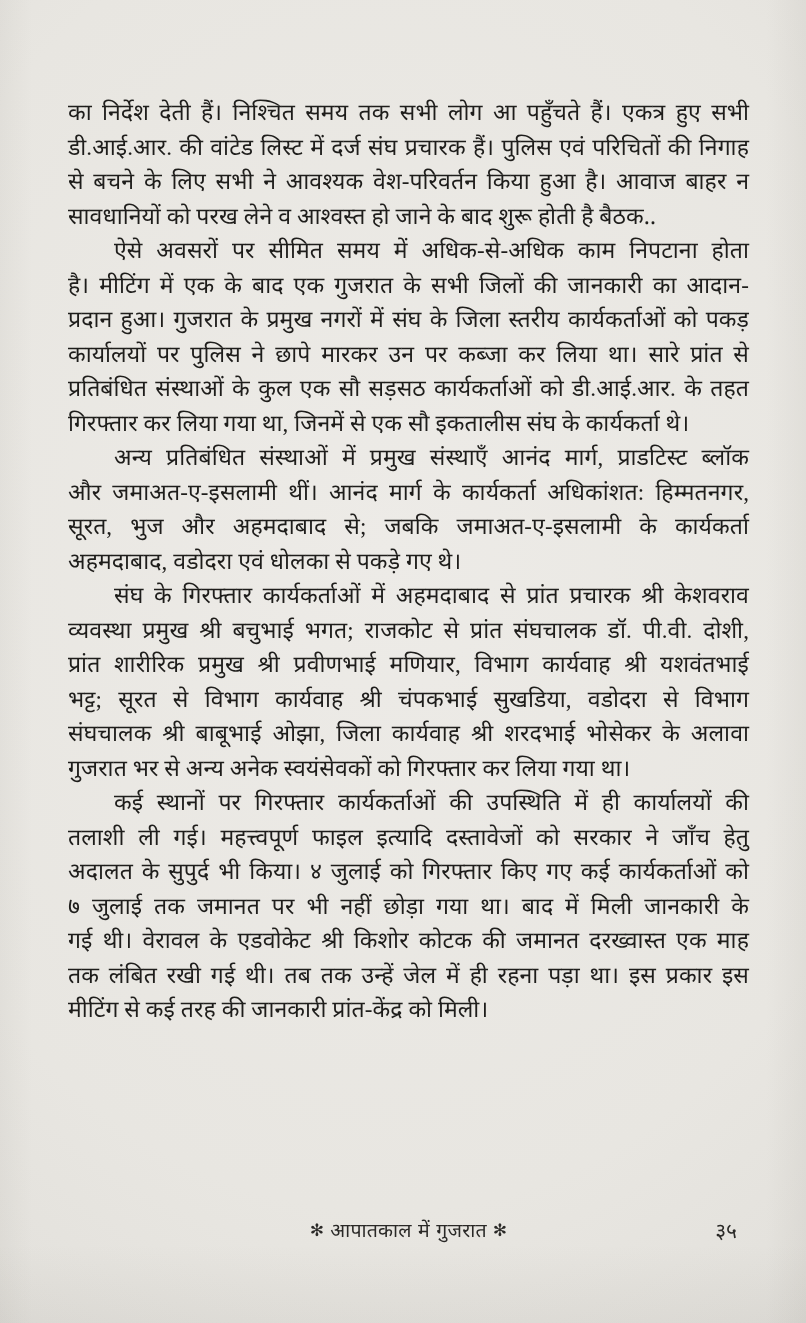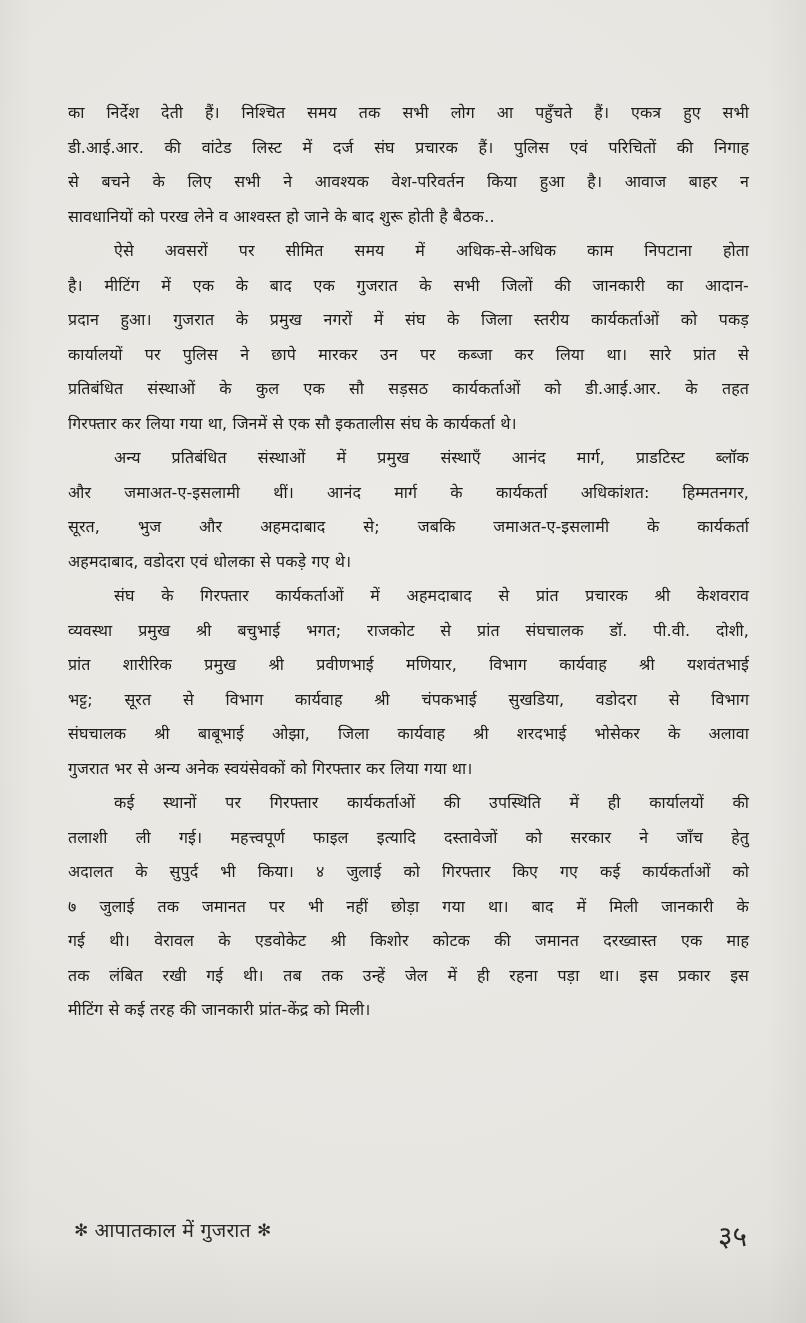--- a/index.html
+++ b/index.html
@@ -28,23 +28,24 @@
       linear-gradient(270deg, rgba(90,85,75,0.06) 0%, rgba(0,0,0,0) 5%),
       linear-gradient(0deg, rgba(90,85,75,0.06) 0%, rgba(0,0,0,0) 6%);
     pointer-events: none;
   }
   .text-block {
     position: absolute;
     left: 68px;
     top: 96px;
     width: 681px;
     color: #1e1d1b;
-    font-size: 16px;
+    font-size: 23px;
     line-height: 34.5px;
     font-weight: 500;
+    font-family: Liberation Serif, serif;
   }
   .para { margin: 0; }
   .line {
     white-space: nowrap;
     text-align: justify;
     text-align-last: justify;
     letter-spacing: 0.1px;
   }
   .line.last {
     text-align-last: left;
@@ -58,34 +59,34 @@
     top: 1216px;
     width: 681px;
     height: 34px;
     font-size: 19.5px;
     color: #2a2927;
   }
   .footer-title {
     position: absolute;
     left: 0;
     right: 0;
-    text-align: left;
+    text-align: center;
     letter-spacing: 0.2px;
   }
   .footer-title .ornament {
     font-size: 17px;
     position: relative;
     top: -1px;
     padding: 0 6px;
   }
   .page-number {
     position: absolute;
-    right: 2px;
+    right: 12px;
     top: 0;
-    font-size: 28px;
+    font-size: 21px;
   }
 </style>
 </head>
 <body>
 
 <div class="page">
 
   <div class="text-block">
       <div class="para">
         <div class="line">का निर्देश देती हैं। निश्चित समय तक सभी लोग आ पहुँचते हैं। एकत्र हुए सभी</div>

